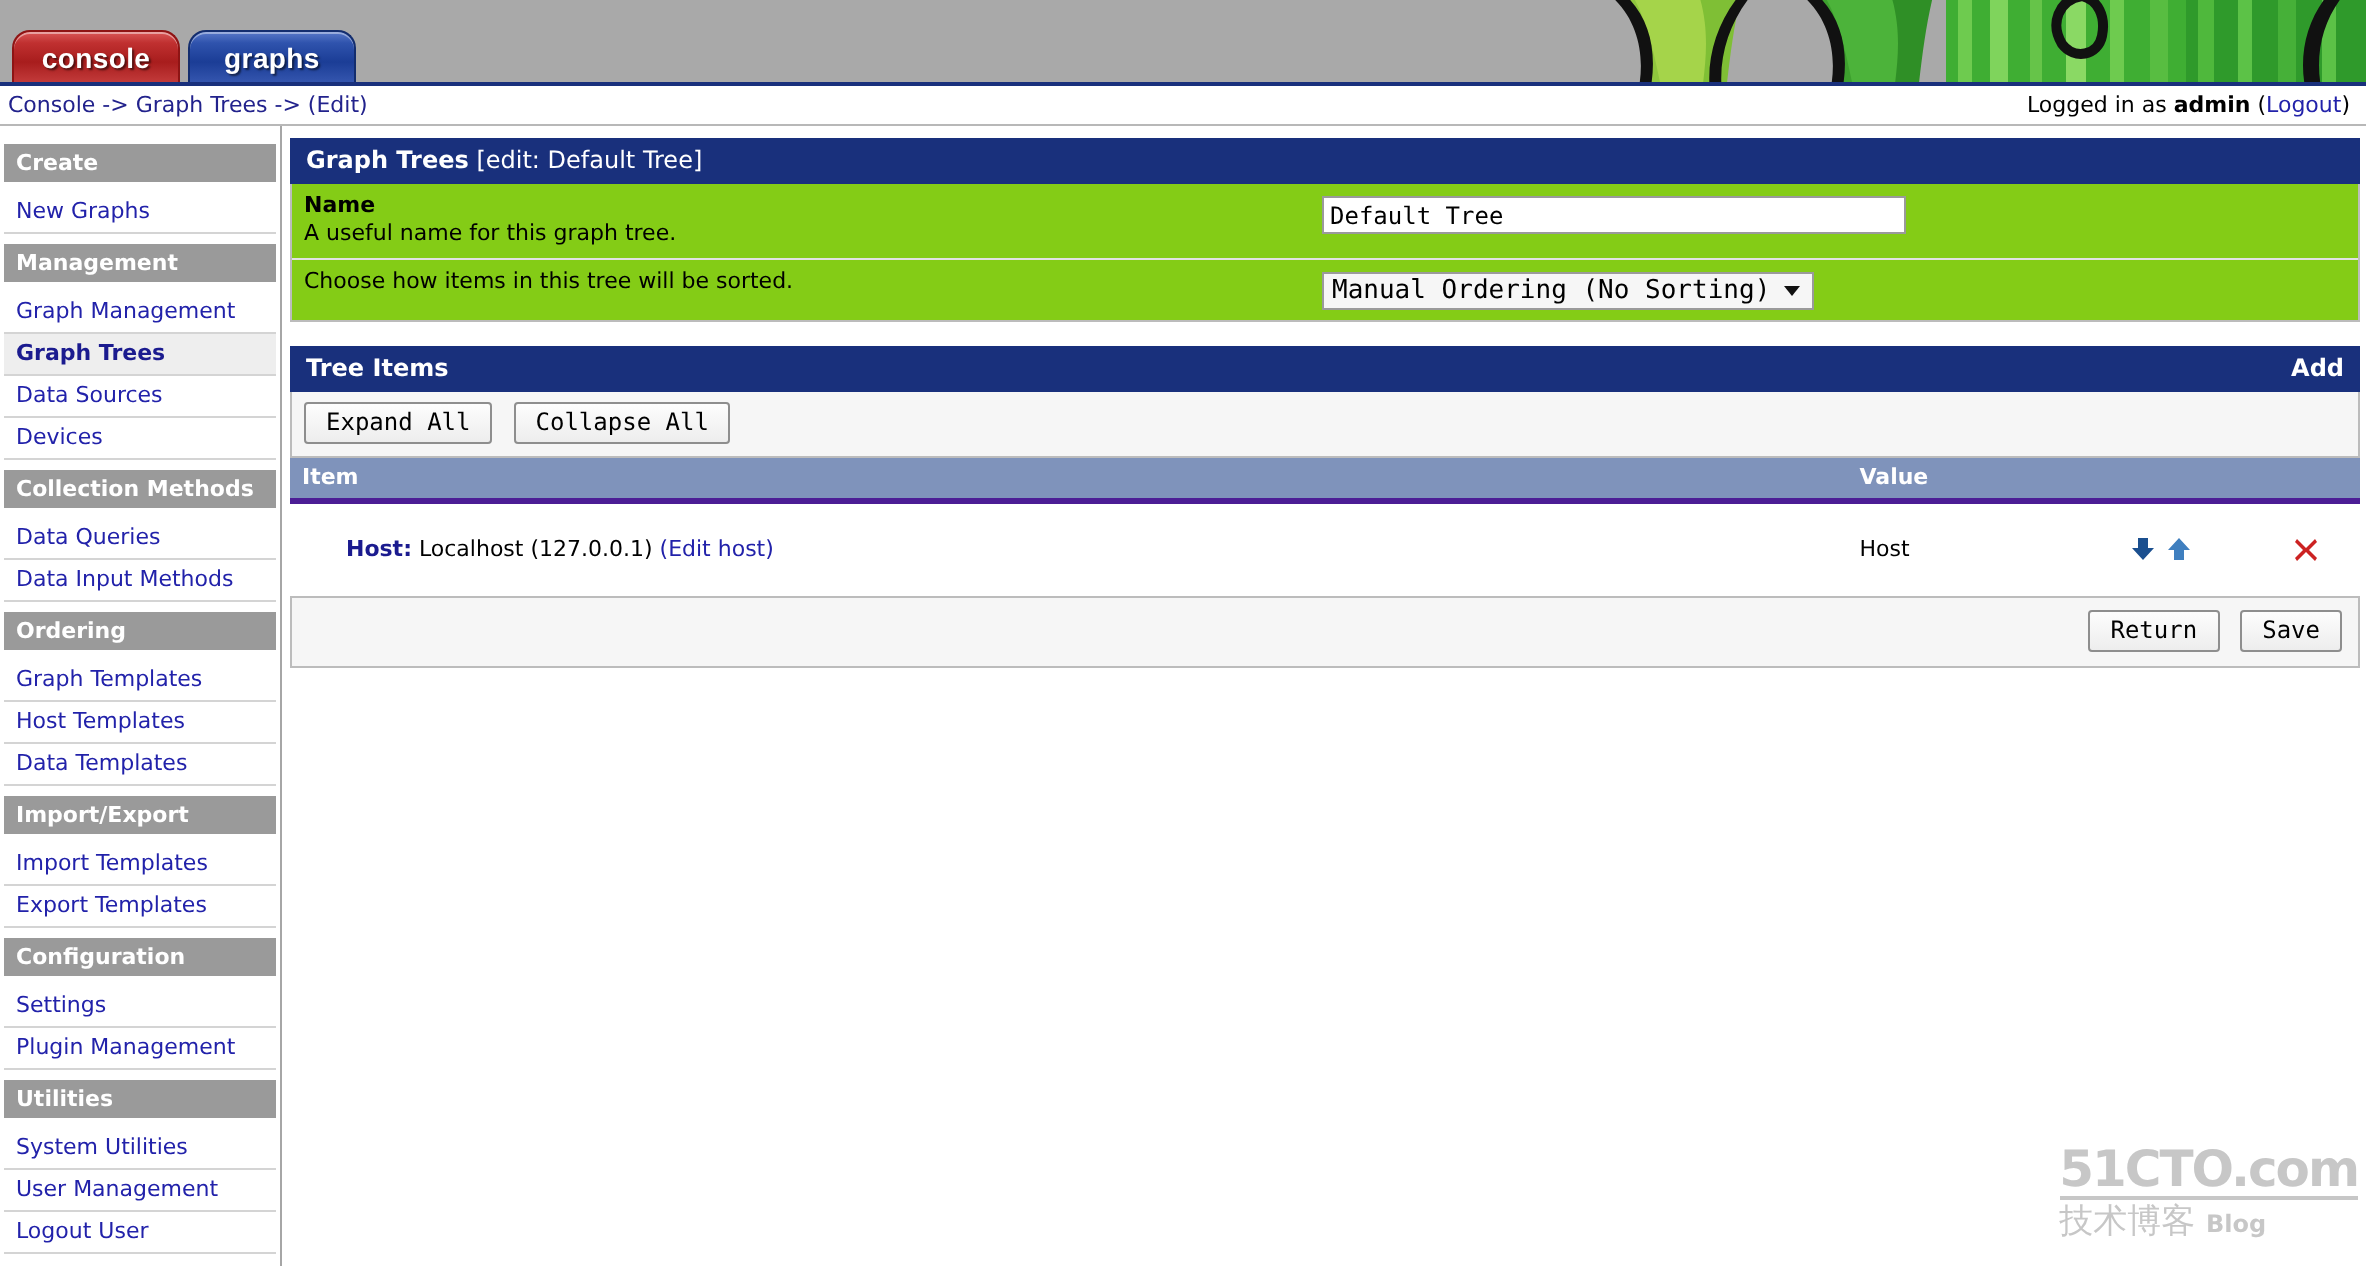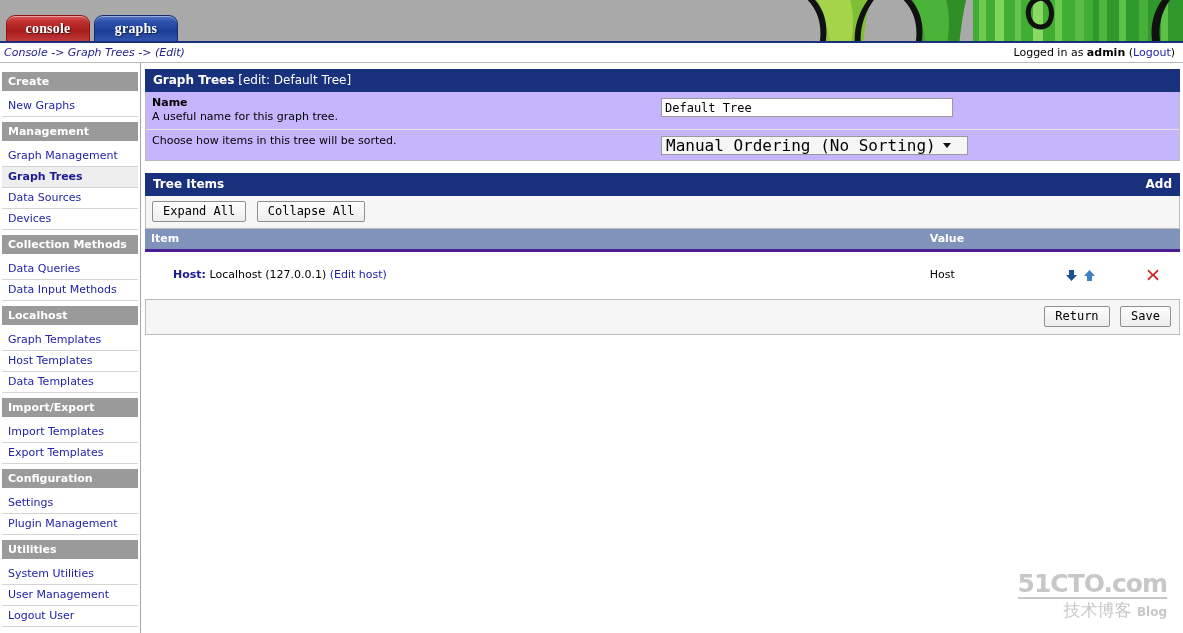--- a/index.html
+++ b/index.html
@@ -37,21 +37,21 @@
     bottom: 0;
     display: flex;
     gap: 4px;
     align-items: flex-end;
     z-index: 5;
   }
   .tab {
     width: 84px;
     height: 26px;
     border-radius: 9px 9px 0 0;
-    font-family: Liberation Serif, serif;
+    font-family: Liberation Sans, sans-serif;
     font-size: 14px;
     font-weight: bold;
     color: #ffffff;
     text-shadow: 1px 1px 1px rgba(0,0,0,.55);
     display: flex;
     align-items: center;
     justify-content: center;
     letter-spacing: .2px;
     box-sizing: border-box;
   }
@@ -73,21 +73,21 @@
     height: 20px;
     background: #ffffff;
     border-bottom: 1px solid #b8b8b8;
     display: flex;
     align-items: center;
     justify-content: space-between;
     padding: 0 8px 0 4px;
     font-size: 11px;
     box-sizing: border-box;
   }
-  #breadcrumb-bar .crumb { color: #22228c; font-style: italic; }
+  #breadcrumb-bar .crumb { color: #22228c; }
   #breadcrumb-bar .crumb a,
   #login-status a {
     color: #2222aa;
     text-decoration: none;
   }
   #login-status { color: #000; }
   #login-status b { color: #000; }
 
   
   #page {
@@ -163,21 +163,21 @@
     color: #ffffff;
     font-weight: bold;
     text-decoration: none;
     font-size: 12px;
   }
 
   .form-area { border: 1px solid #bcbcbc; border-top: none; }
   .form-row {
     display: flex;
     align-items: flex-start;
-    background: #c4b5fd;
+    background: #84cc16;
     padding: 4px 0 5px 0;
     border-bottom: 1px solid #e2e2e2;
   }
   .form-row:last-child { border-bottom: none; }
   .form-label {
     width: 515px;
     padding-left: 6px;
     box-sizing: border-box;
   }
   .form-label .lbl-name {
@@ -202,25 +202,25 @@
     border: 1px solid #9a9a9a;
     background: #ffffff;
     box-sizing: border-box;
     color: #000;
   }
   .select-box {
     display: inline-flex;
     align-items: center;
     justify-content: space-between;
     height: 19px;
-    padding: 0 16px 0 4px;
+    padding: 0 6px 0 4px;
     border: 1px solid #9a9a9a;
     background: #f6f6f6;
     font-family: "DejaVu Sans Mono", monospace;
-    font-size: 16px;
+    font-size: 13px;
     box-sizing: border-box;
     cursor: default;
   }
   .select-box .caret {
     margin-left: 7px;
     width: 0; height: 0;
     border-left: 4px solid transparent;
     border-right: 4px solid transparent;
     border-top: 5px solid #111;
   }
@@ -290,23 +290,23 @@
     border: 1px solid #bcbcbc;
     margin-top: 12px;
     padding: 6px 8px 7px 8px;
     text-align: right;
     box-sizing: border-box;
   }
 
   
   #watermark {
     position: absolute;
-    right: 16px;
+    right: 4px;
     bottom: 12px;
-    text-align: right;
+    text-align: left;
     opacity: .55;
     user-select: none;
   }
   #watermark .wm-top {
     font-family: "DejaVu Sans", sans-serif;
     font-size: 25px;
     font-weight: bold;
     color: #9a9a9a;
     letter-spacing: -1px;
     line-height: 26px;
@@ -387,21 +387,21 @@
         <div class="nav-group">Create</div>
         <a href="#" class="nav-item">New Graphs</a>
         <div class="nav-group">Management</div>
         <a href="#" class="nav-item">Graph Management</a>
         <a href="#" class="nav-item selected">Graph Trees</a>
         <a href="#" class="nav-item">Data Sources</a>
         <a href="#" class="nav-item">Devices</a>
         <div class="nav-group">Collection Methods</div>
         <a href="#" class="nav-item">Data Queries</a>
         <a href="#" class="nav-item">Data Input Methods</a>
-        <div class="nav-group">Localhost</div>
+        <div class="nav-group">Ordering</div>
         <a href="#" class="nav-item">Graph Templates</a>
         <a href="#" class="nav-item">Host Templates</a>
         <a href="#" class="nav-item">Data Templates</a>
         <div class="nav-group">Import/Export</div>
         <a href="#" class="nav-item">Import Templates</a>
         <a href="#" class="nav-item">Export Templates</a>
         <div class="nav-group">Configuration</div>
         <a href="#" class="nav-item">Settings</a>
         <a href="#" class="nav-item">Plugin Management</a>
         <div class="nav-group">Utilities</div>

